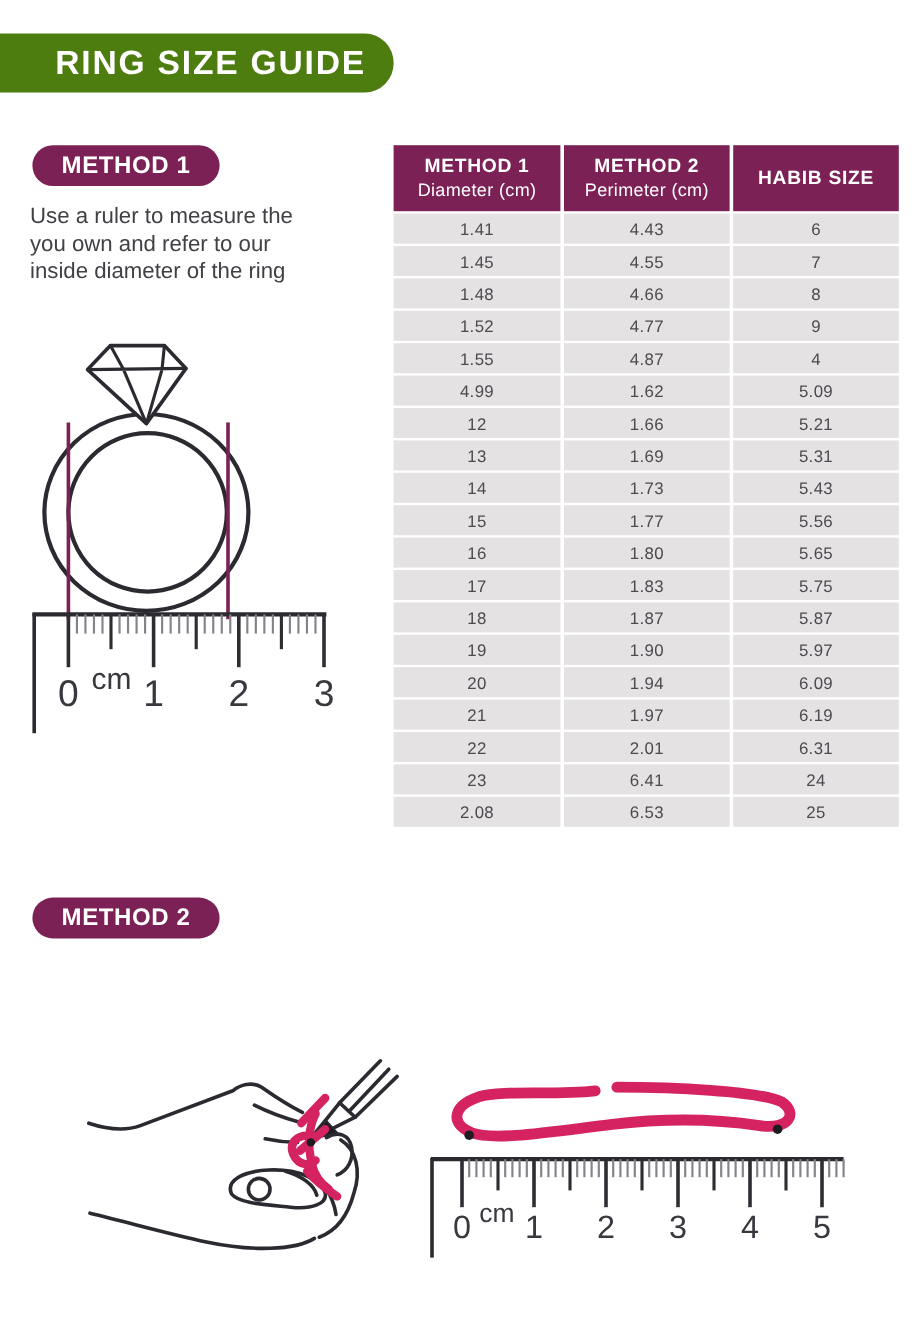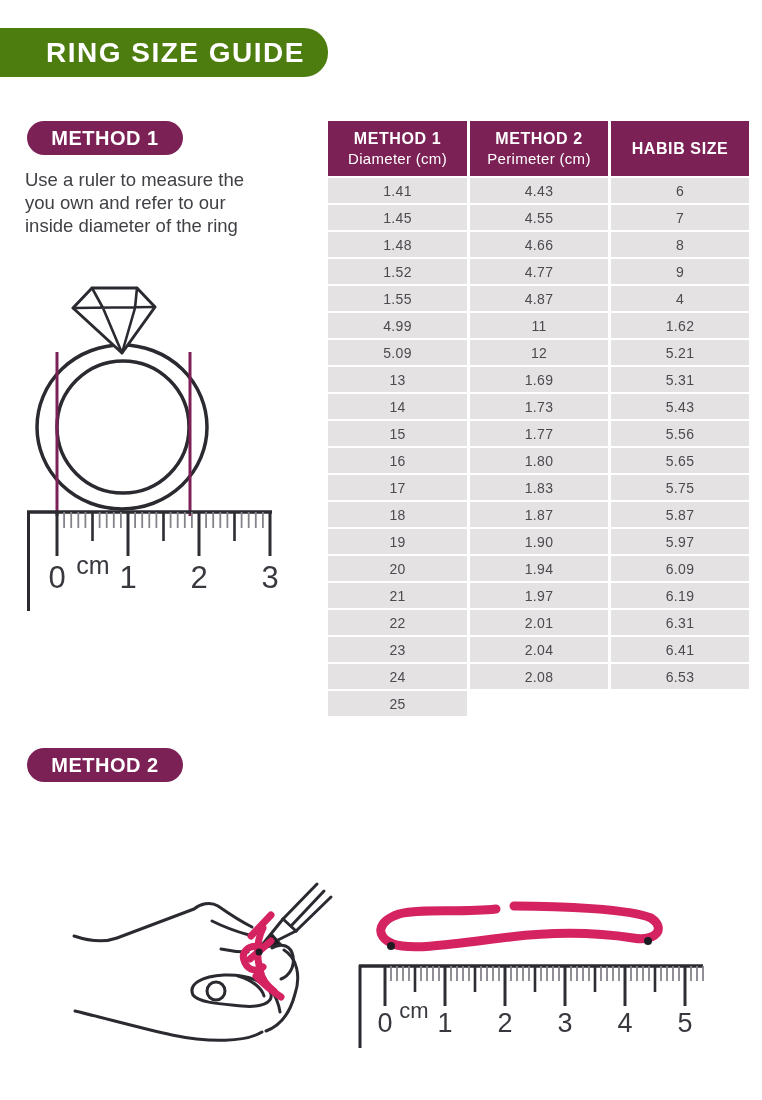--- a/index.html
+++ b/index.html
@@ -142,24 +142,24 @@
       <div class="cell">1.48</div>
       <div class="cell">4.66</div>
       <div class="cell">8</div>
       <div class="cell">1.52</div>
       <div class="cell">4.77</div>
       <div class="cell">9</div>
       <div class="cell">1.55</div>
       <div class="cell">4.87</div>
       <div class="cell">4</div>
       <div class="cell">4.99</div>
-      <div class="cell">11</div>
       <div class="cell">1.62</div>
       <div class="cell">5.09</div>
       <div class="cell">12</div>
+      <div class="cell">1.66</div>
       <div class="cell">5.21</div>
       <div class="cell">13</div>
       <div class="cell">1.69</div>
       <div class="cell">5.31</div>
       <div class="cell">14</div>
       <div class="cell">1.73</div>
       <div class="cell">5.43</div>
       <div class="cell">15</div>
       <div class="cell">1.77</div>
       <div class="cell">5.56</div>
@@ -178,21 +178,20 @@
       <div class="cell">20</div>
       <div class="cell">1.94</div>
       <div class="cell">6.09</div>
       <div class="cell">21</div>
       <div class="cell">1.97</div>
       <div class="cell">6.19</div>
       <div class="cell">22</div>
       <div class="cell">2.01</div>
       <div class="cell">6.31</div>
       <div class="cell">23</div>
-      <div class="cell">2.04</div>
       <div class="cell">6.41</div>
       <div class="cell">24</div>
       <div class="cell">2.08</div>
       <div class="cell">6.53</div>
       <div class="cell">25</div>
     </div>
 
   <div class="badge m2">METHOD 2</div>
 
 

